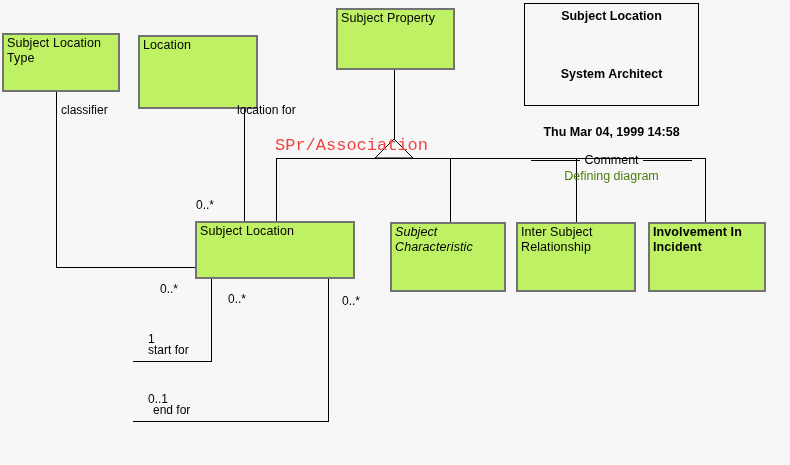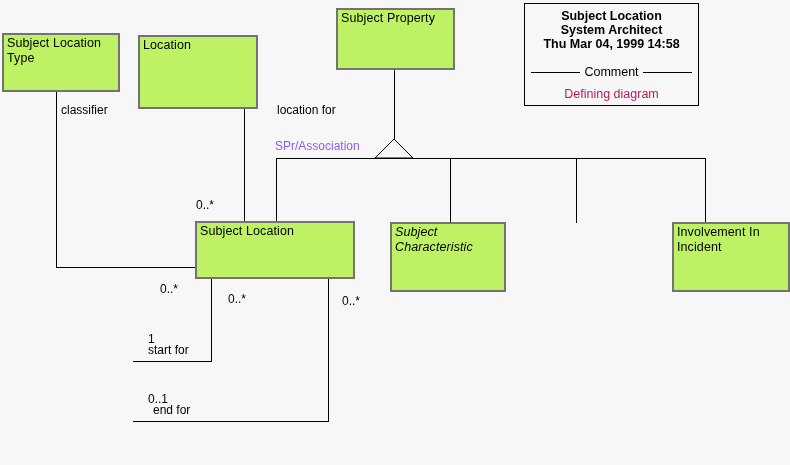--- a/index.html
+++ b/index.html
@@ -56,43 +56,45 @@
   }
   .mult-label {
     position: absolute;
     font-size: 12px;
     line-height: 13px;
     color: #000000;
     white-space: nowrap;
   }
   .assoc-label {
     position: absolute;
-    font-size: 12px;
+    font-size: 17px;
     line-height: 14px;
-    color: #8b5cf6;
-    white-space: nowrap;
+    color: #ef4444;
+    white-space: nowrap;
+    font-family: Liberation Mono, monospace;
   }
   
   .gen-triangle {
     position: absolute;
   }
   
   #comment-box {
     position: absolute;
     box-sizing: border-box;
     border: 1px solid #000000;
     background: #f7f7f7;
     text-align: center;
   }
   #comment-box .title-line {
     font-size: 12.5px;
     line-height: 14px;
     font-weight: bold;
     color: #000000;
     white-space: nowrap;
+    margin-top: 44px;
   }
   #comment-box .cmt-divider {
     display: flex;
     align-items: center;
     margin: 14px 6px 0 6px;
   }
   #comment-box .cmt-divider .rule {
     flex: 1 1 auto;
     height: 0;
     border-top: 1px solid #000000;
@@ -100,22 +102,22 @@
   #comment-box .cmt-divider .cmt-word {
     flex: 0 0 auto;
     padding: 0 4px;
     font-size: 12.5px;
     line-height: 14px;
     color: #000000;
   }
   #comment-box .cmt-text {
     font-size: 12.5px;
     line-height: 15px;
-    color: #be185d;
-    margin-top: 8px;
+    color: #4d7c0f;
+    margin-top: 2px;
   }
 </style>
 </head>
 <body>
 
 <div id="canvas">
 
   <div class="line-v" style="left:56px; top:92px; height:175px;"></div>
   <div class="line-h" style="left:56px; top:267px; width:140px;"></div>
 
@@ -157,30 +159,34 @@
 
   <div class="uml-box" style="left:195px; top:221px; width:160px; height:58px;">
     <div class="box-label">Subject Location</div>
   </div>
 
   <div class="uml-box" style="left:390px; top:222px; width:116px; height:70px;font-style:italic;">
     <div class="box-label">Subject
 Characteristic</div>
   </div>
 
-
-  <div class="uml-box" style="left:672px; top:222px; width:118px; height:70px;">
+  <div class="uml-box" style="left:516px; top:222px; width:120px; height:70px;">
+    <div class="box-label">Inter Subject
+Relationship</div>
+  </div>
+
+  <div class="uml-box" style="left:648px; top:222px; width:118px; height:70px;font-weight:bold;">
     <div class="box-label">Involvement In
 Incident</div>
   </div>
 
 
   <div class="role-label" style="left:61px; top:104px;">classifier</div>
 
-  <div class="role-label" style="left:237px; top:104px;margin-left:40px;">location for</div>
+  <div class="role-label" style="left:237px; top:104px;">location for</div>
 
   <div class="mult-label" style="left:196px; top:199px;">0..*</div>
 
   <div class="assoc-label" style="left:275px; top:139px;">SPr/Association</div>
 
   <div class="mult-label" style="left:160px; top:283px;">0..*</div>
 
   <div class="mult-label" style="left:228px; top:293px;">0..*</div>
 
   <div class="mult-label" style="left:342px; top:295px;">0..*</div>

